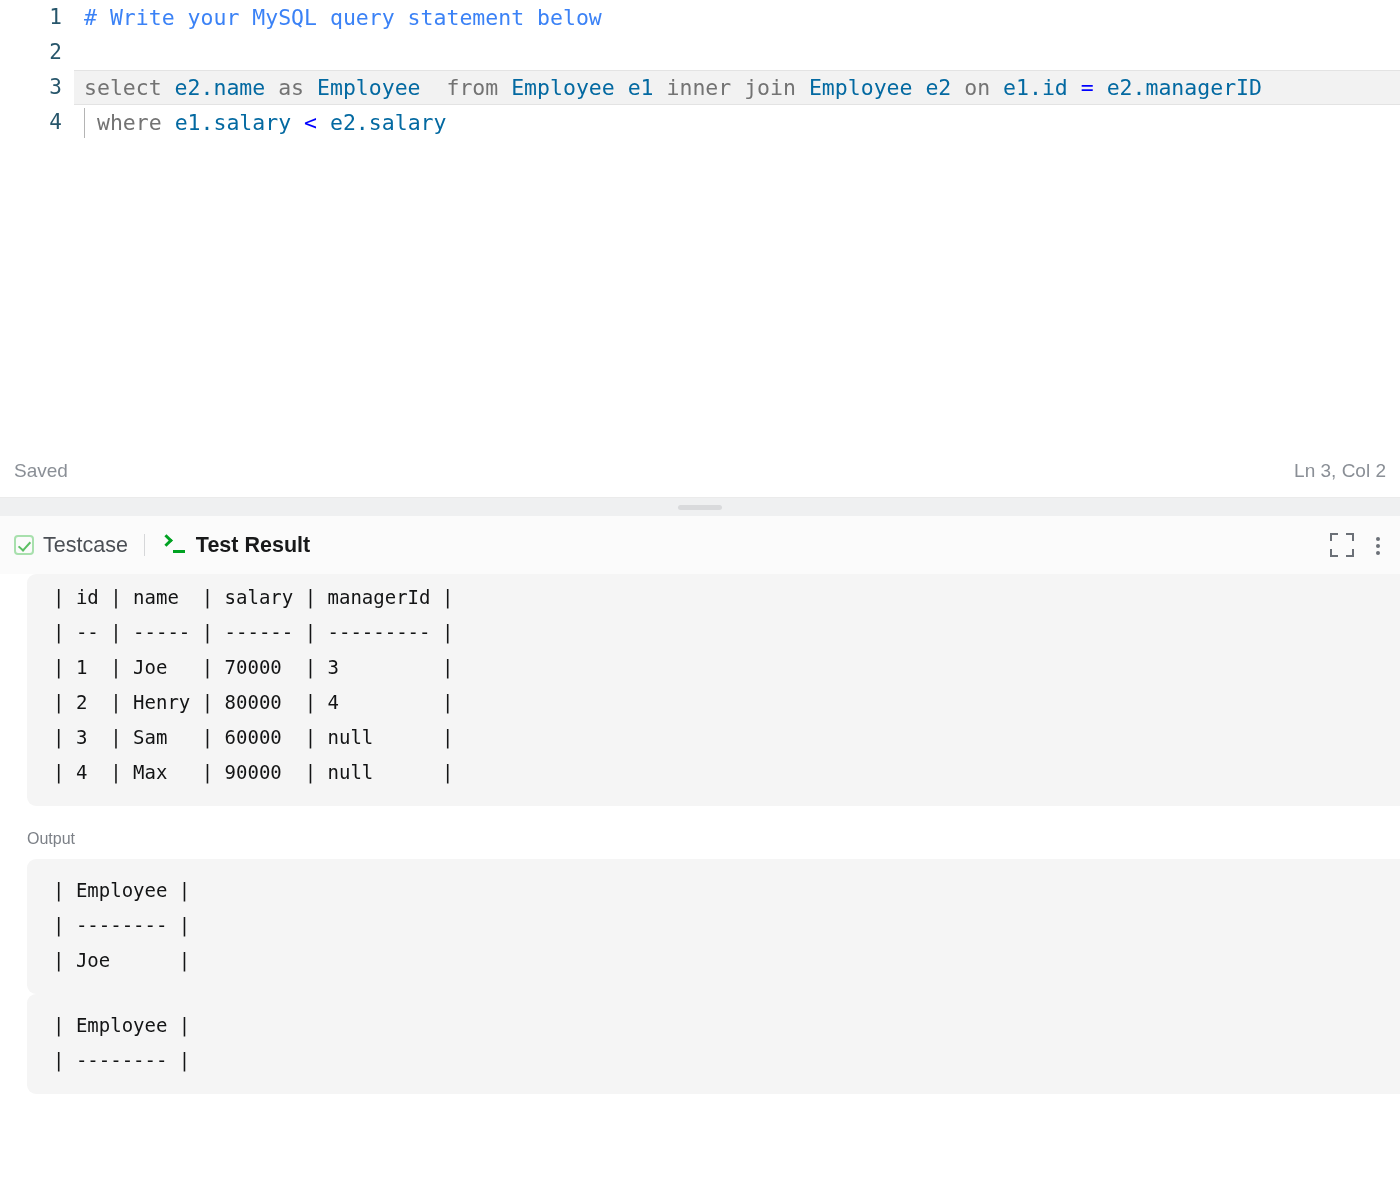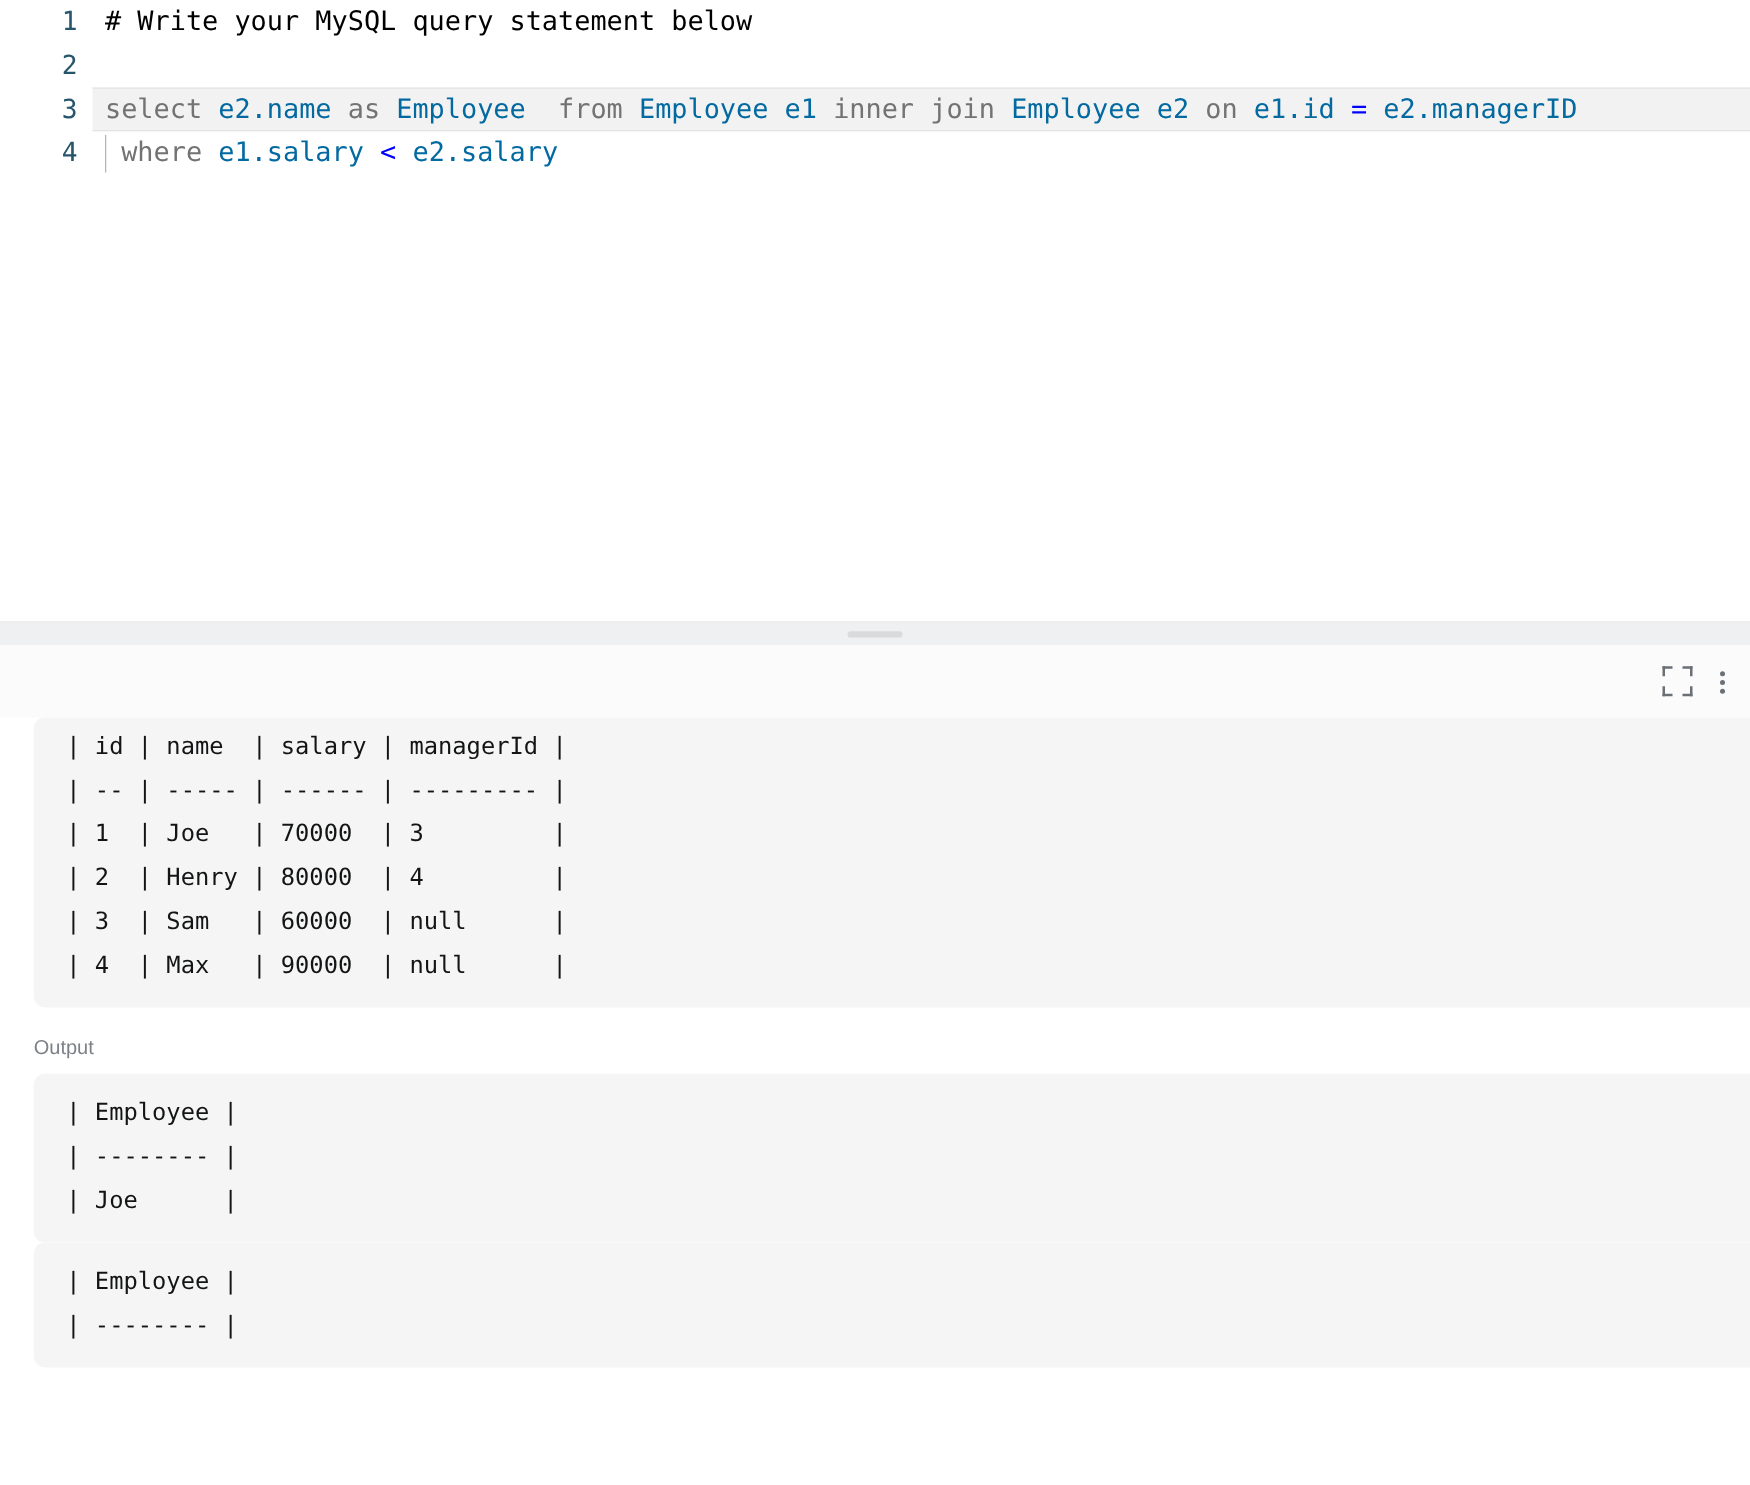--- a/index.html
+++ b/index.html
@@ -60,21 +60,21 @@
   }
   .indent-guide {
     position: absolute;
     left: 84px; top: 3px;
     width: 1px;
     height: 30px;
     background: #b4b4b4;
     z-index: 3;
   }
   .kw  { color: #737373; }
-  .cmt { color: #000000; }
+  .cmt { color: #3b82f6; }
   .pln { color: #0369a1; }
   .op  { color: #0000ff; }
 
   
   .status-bar {
     position: absolute;
     left: 0; top: 444px;
     width: 1400px;
     height: 53px;
     display: flex;
@@ -284,29 +284,51 @@
       <div class="code-text"><span class="kw">select</span><span class="pln"> e2.name </span><span class="kw">as</span><span class="pln"> Employee  </span><span class="kw">from</span><span class="pln"> Employee e1 </span><span class="kw">inner join</span><span class="pln"> Employee e2 </span><span class="kw">on</span><span class="pln"> e1.id </span><span class="op">=</span><span class="pln"> e2.managerID</span></div>
     </div>
 
     <div class="code-line">
       <div class="gutter">4</div>
       <div class="indent-guide"></div>
       <div class="code-text"><span class="pln"> </span><span class="kw">where</span><span class="pln"> e1.salary </span><span class="op">&lt;</span><span class="pln"> e2.salary</span></div>
     </div>
   </div>
 
+  <div class="status-bar">
+    <div class="status-left">Saved</div>
+    <div class="status-right">Ln 3, Col 2</div>
+  </div>
 </div>
 
 <div class="splitter">
   <div class="splitter-handle"></div>
 </div>
 
 <div class="result-pane">
 
   <div class="result-header">
+    <div class="tab-group">
+
+      <div class="tab">
+        <span class="check-icon"></span>
+        <span class="tab-label">Testcase</span>
+      </div>
+
+      <div class="tab-divider"></div>
+
+      <div class="tab active">
+        <span class="term-icon">
+          <i class="chev"></i>
+            <i class="bar"></i>
+        </span>
+        <span class="tab-label">Test Result</span>
+      </div>
+
+    </div>
 
     <div class="header-actions">
       <div class="expand-icon">
         <i></i>
           <i></i>
           <i></i>
           <i></i>
       </div>
       <div class="more-icon">
         <span></span>

